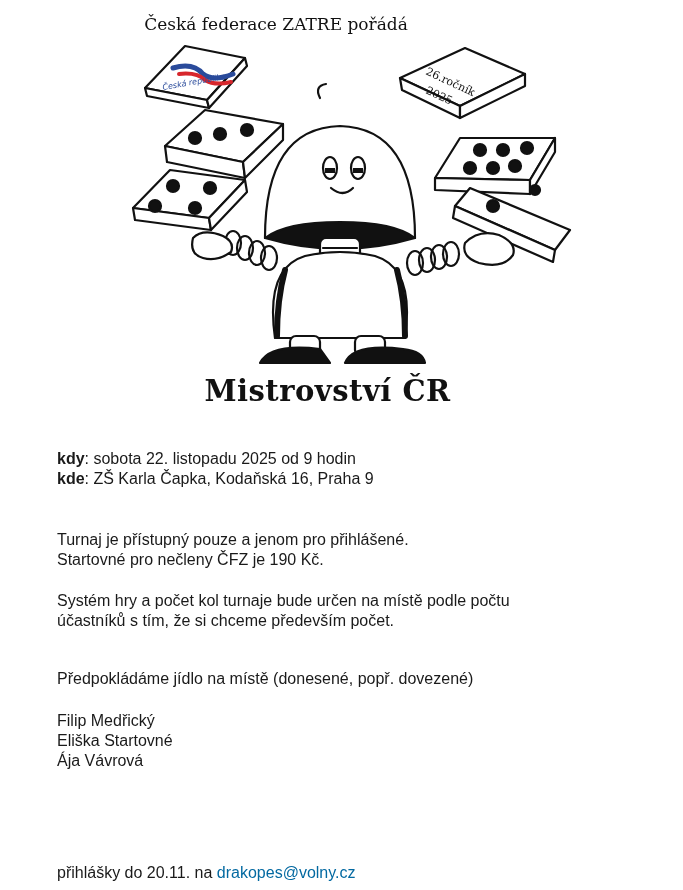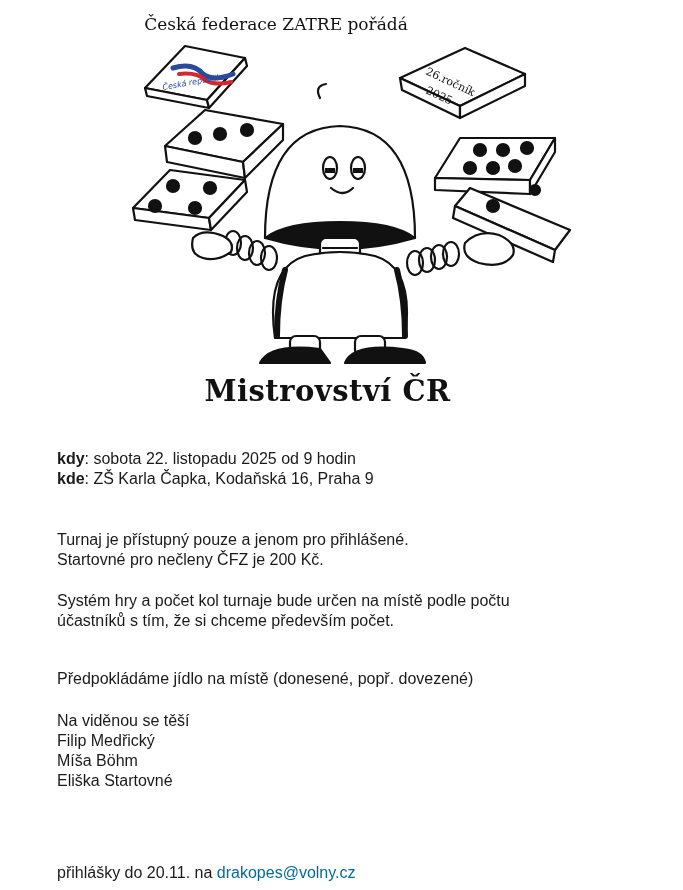--- a/index.html
+++ b/index.html
@@ -163,34 +163,33 @@
 
 <div class="title">Mistrovství ČR</div>
 
 <div class="body-text" style="top:449px;">
   <span class="line"><span class="label-bold">kdy</span><span>: sobota 22. listopadu 2025 od 9 hodin</span></span>
   <span class="line"><span class="label-bold">kde</span><span>: ZŠ Karla Čapka, Kodaňská 16, Praha 9</span></span>
 </div>
 
 <div class="body-text" style="top:530px;">
   <span class="line">Turnaj je přístupný pouze a jenom pro přihlášené.</span>
-  <span class="line">Startovné pro nečleny ČFZ je 200 Kč.</span>
+  <span class="line">Startovné pro nečleny ČFZ je 190 Kč.</span>
 </div>
 
 <div class="body-text" style="top:591px;">
   <span class="line">Systém hry a počet kol turnaje bude určen na místě podle počtu</span>
   <span class="line">účastníků s tím, že si chceme především počet.</span>
 </div>
 
 <div class="body-text" style="top:669px;">
   <span class="line">Předpokládáme jídlo na místě (donesené, popř. dovezené)</span>
 </div>
 
 <div class="body-text" style="top:711px;">
-  <span class="line">Na viděnou se těší</span>
   <span class="line">Filip Medřický</span>
-  <span class="line">Míša Böhm</span>
   <span class="line">Eliška Startovné</span>
+  <span class="line">Ája Vávrová</span>
 </div>
 
 <div class="body-text" style="top:863px;">
   <span class="line"><span>přihlášky do 20.11. na </span><span class="email">drakopes@volny.cz</span></span>
 </div>
 
 </body></html>

